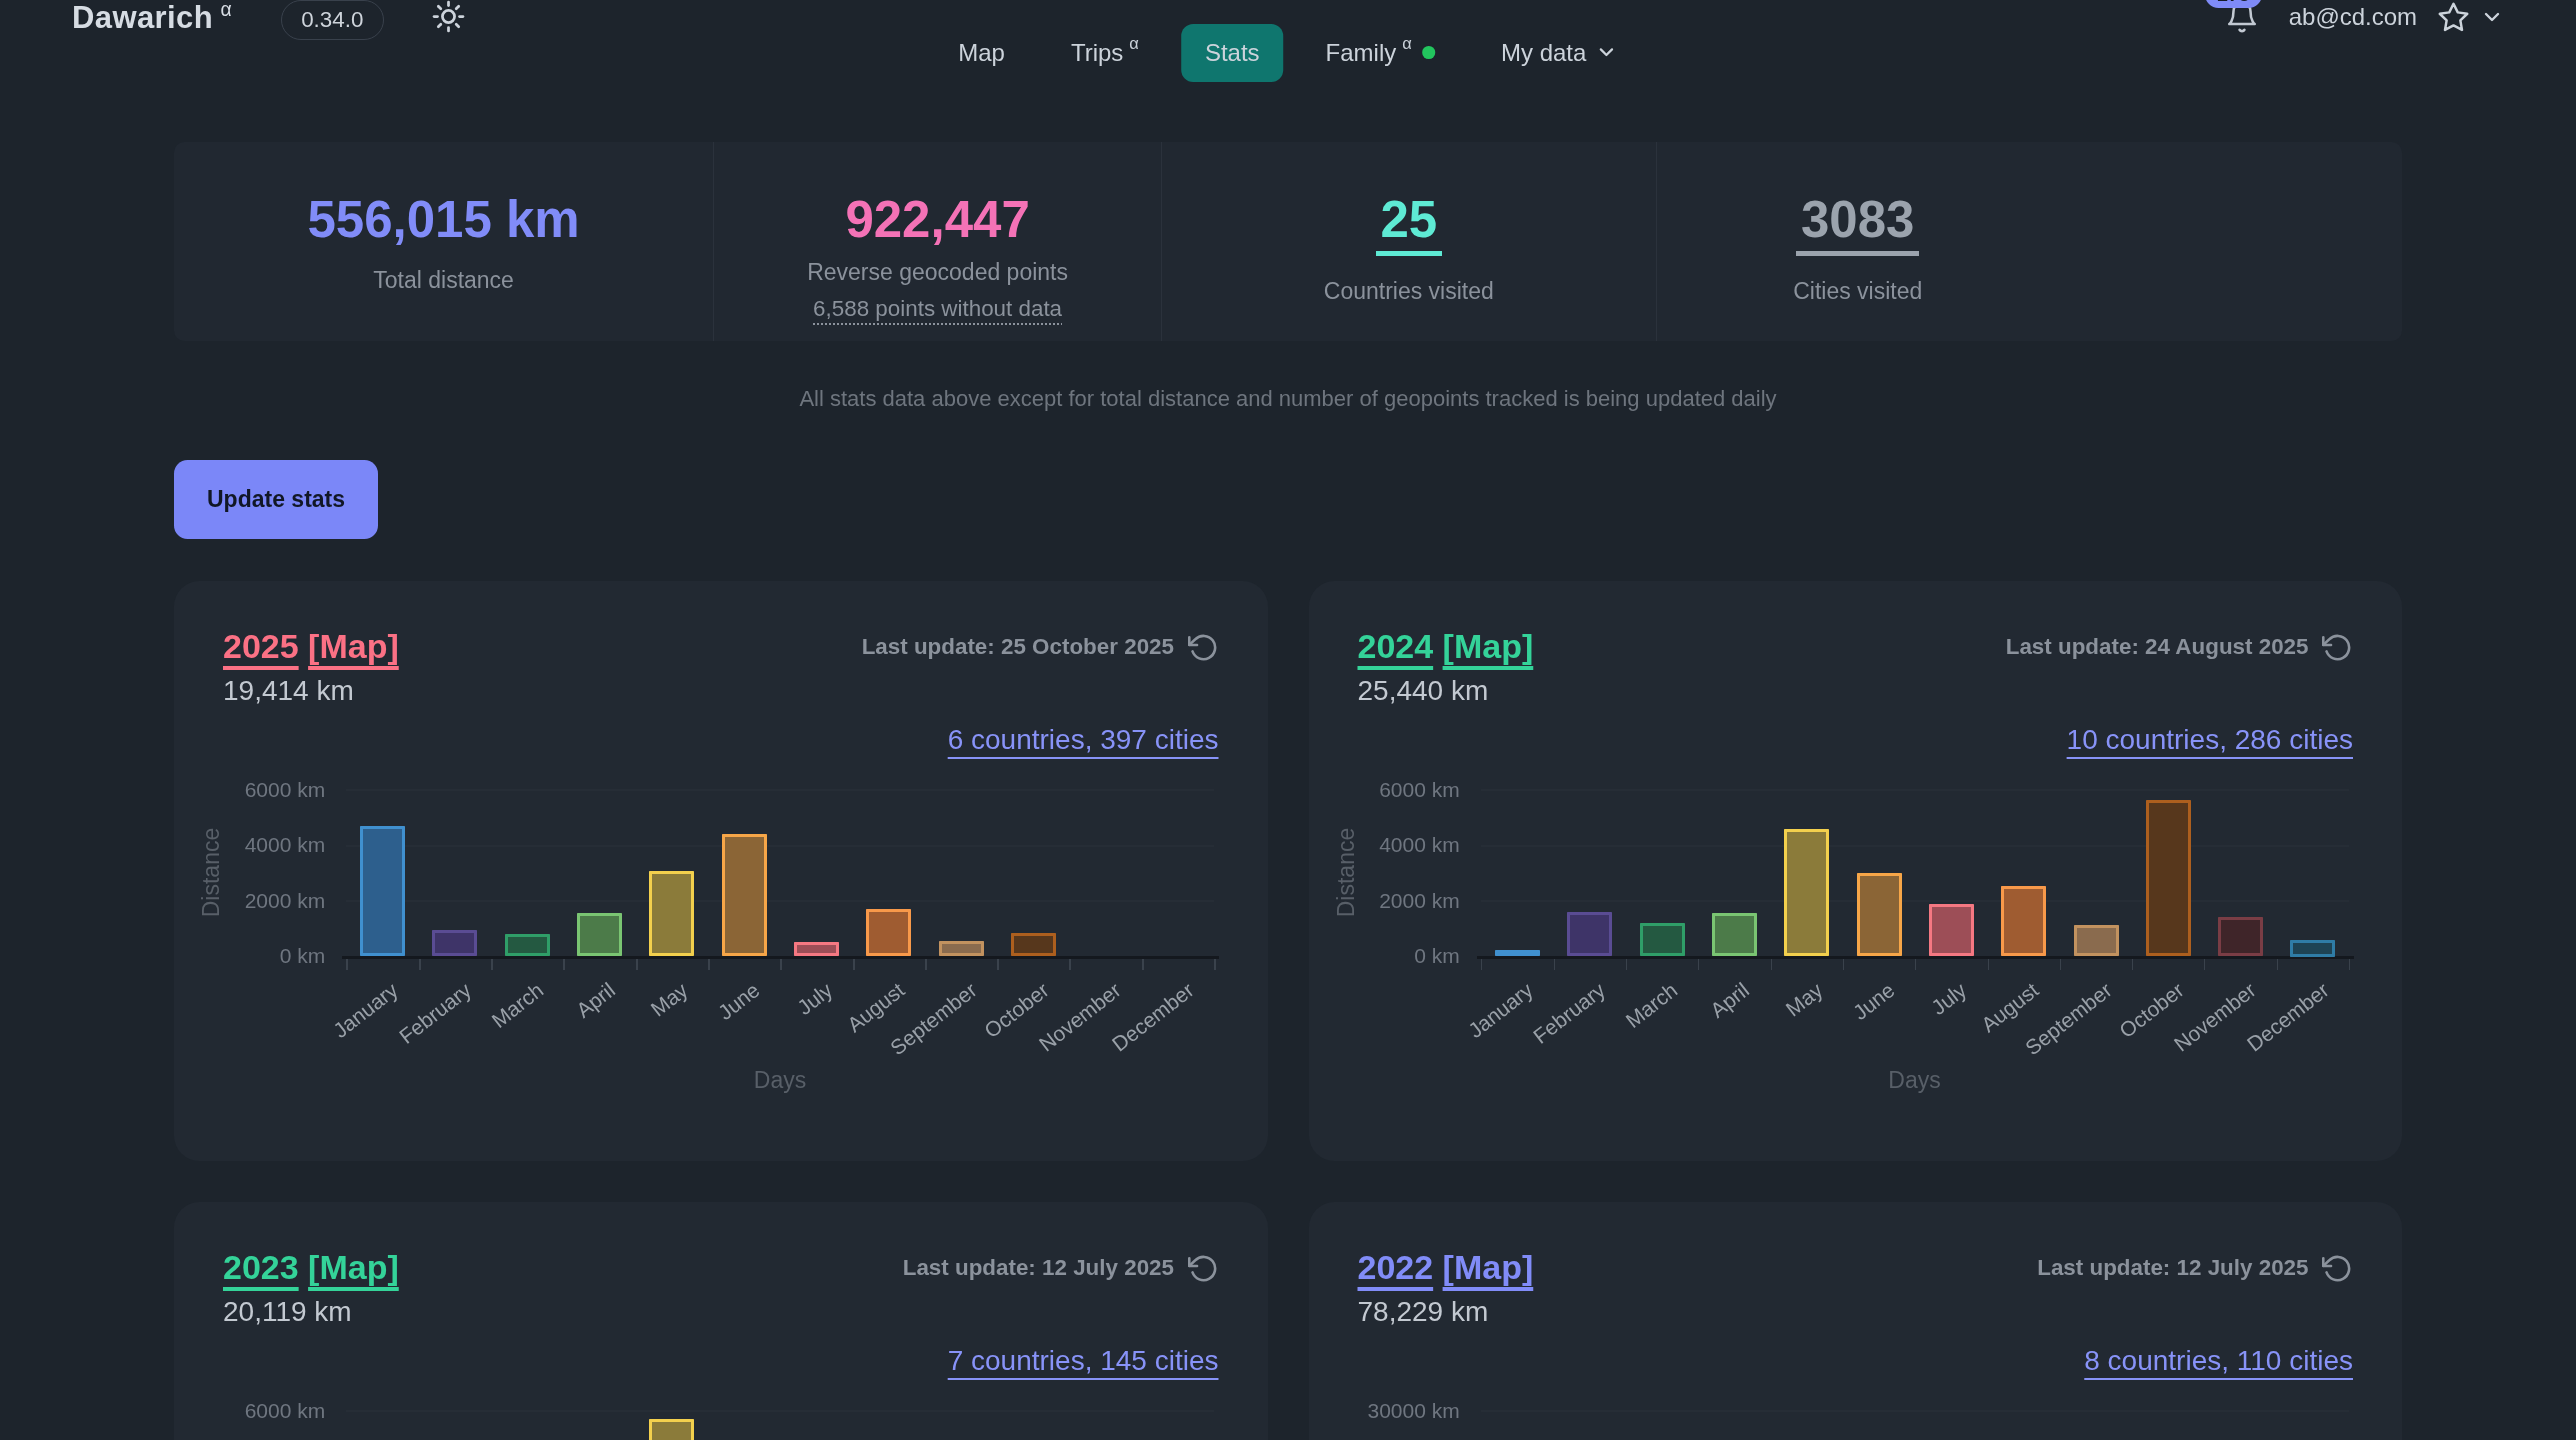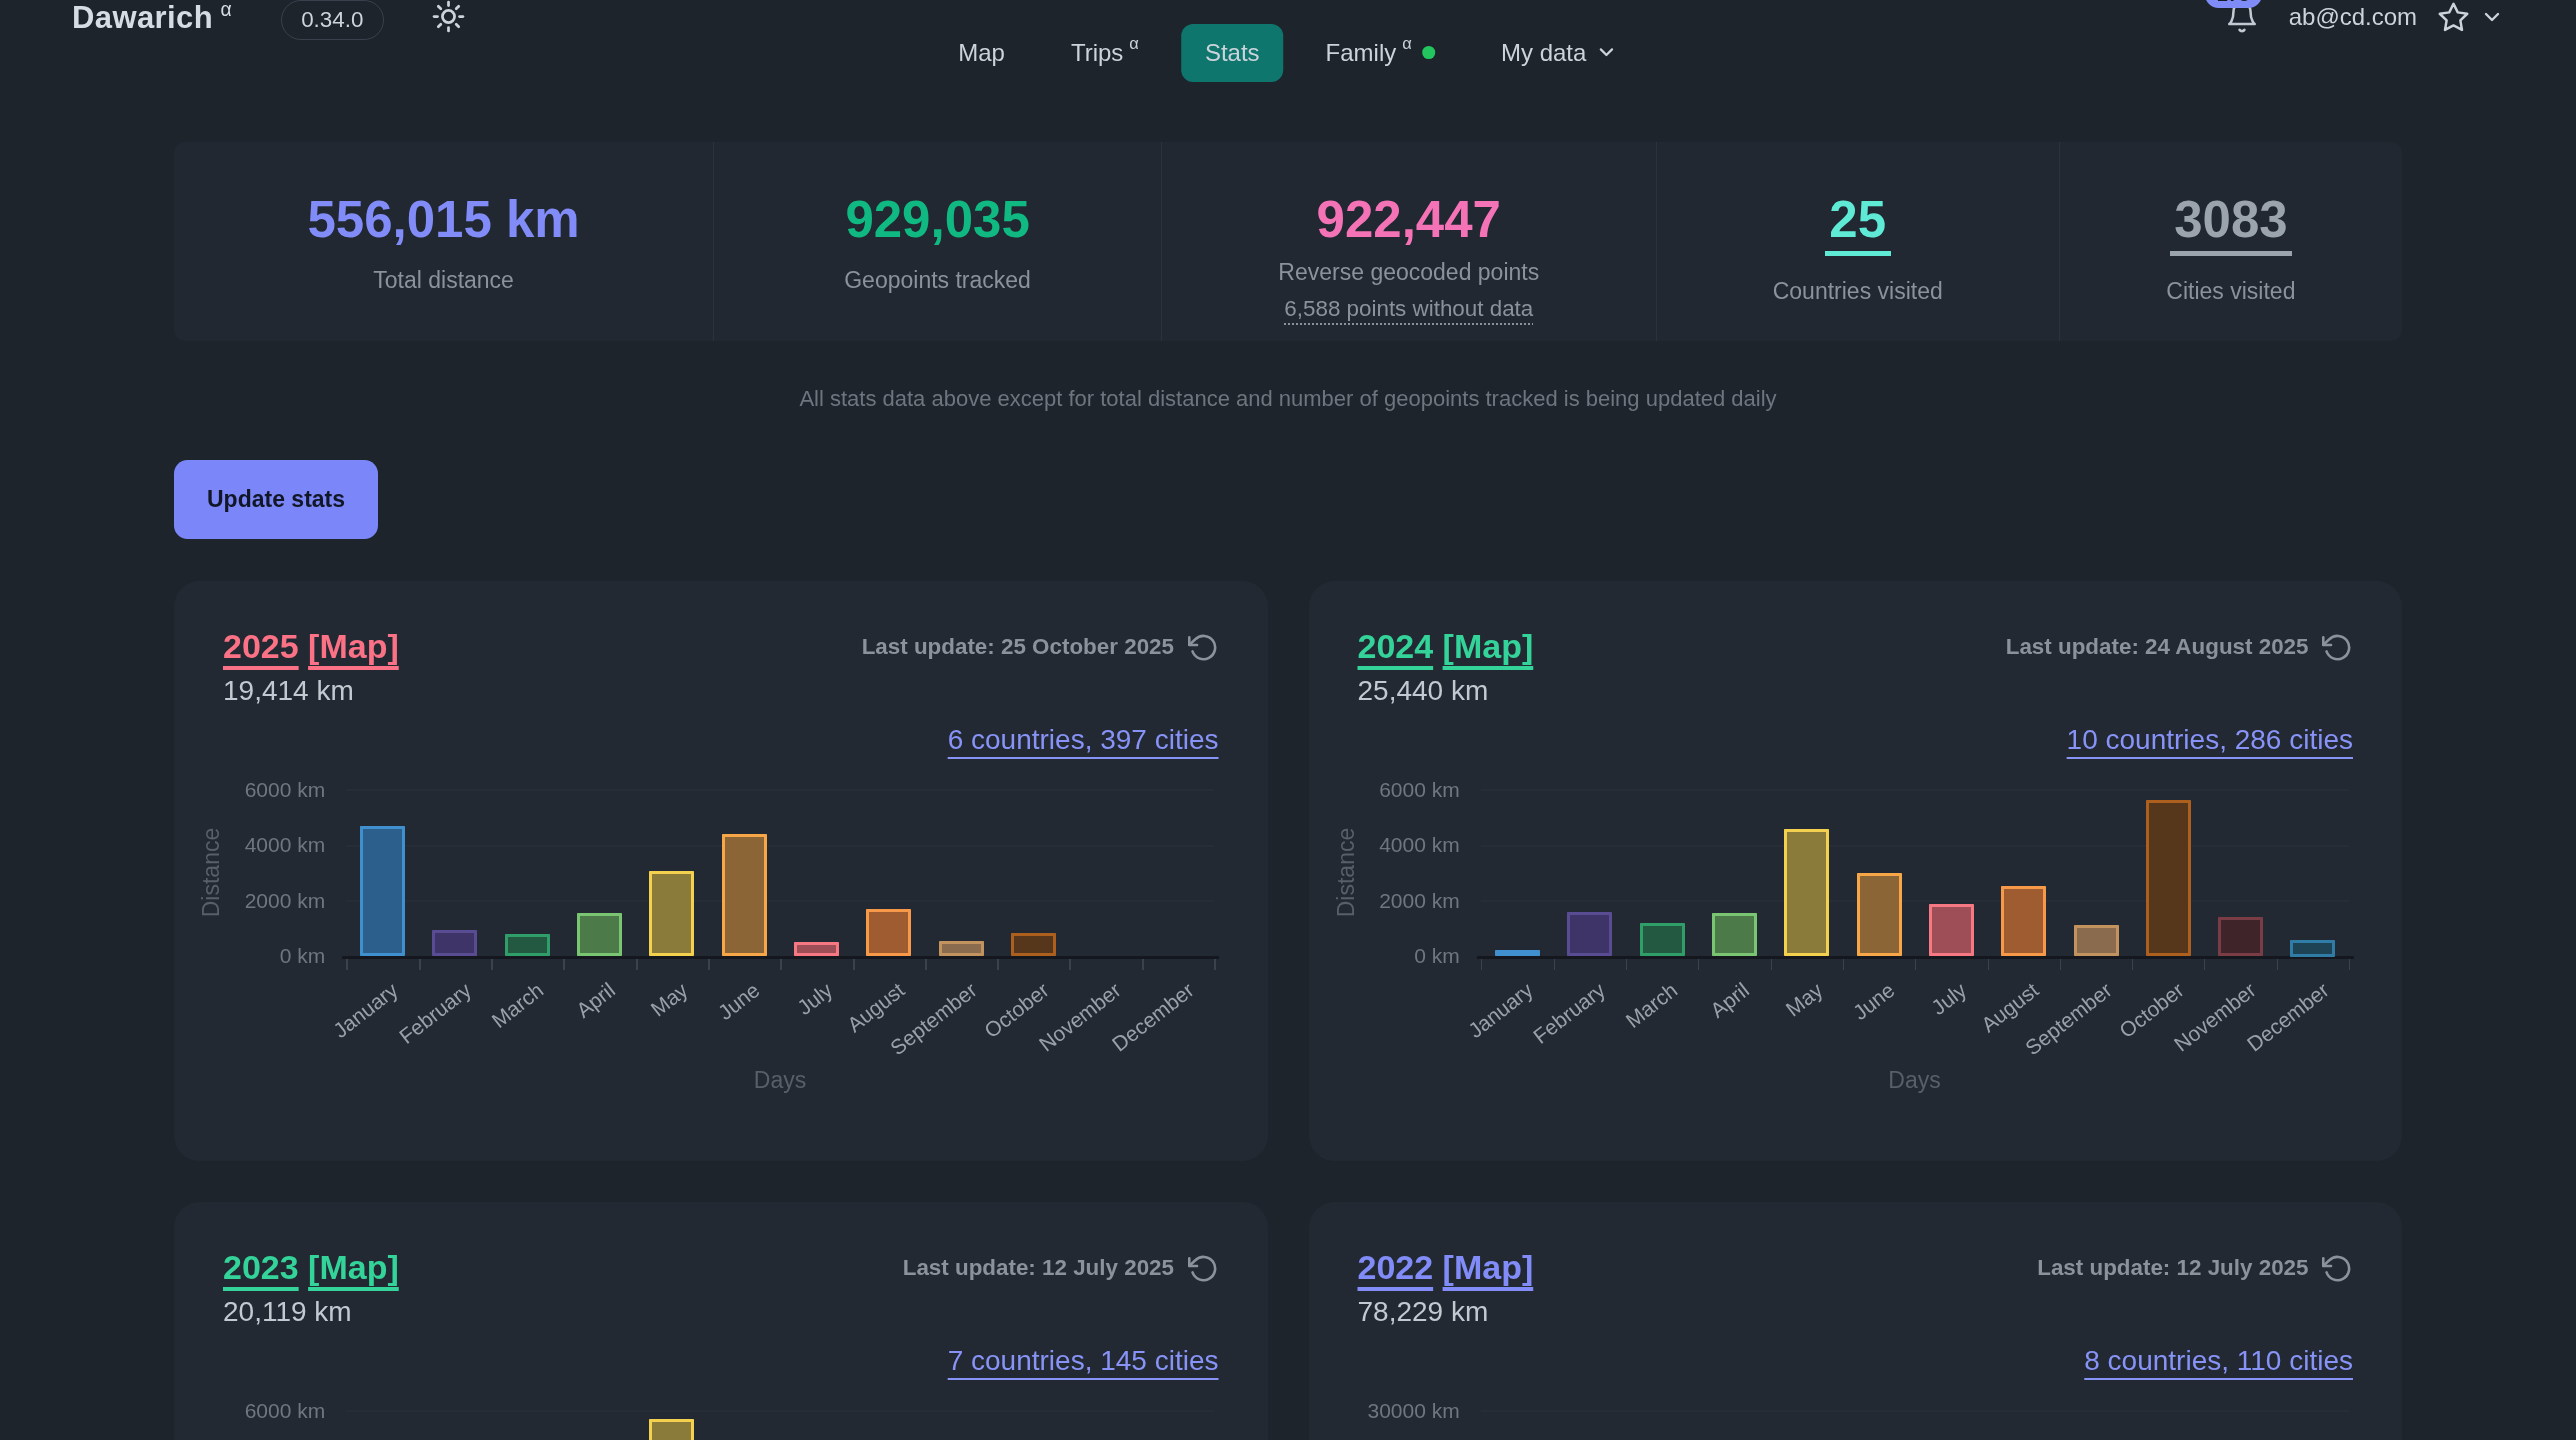--- a/index.html
+++ b/index.html
@@ -195,24 +195,20 @@
         <polyline points="6 9 12 15 18 9"></polyline>
       </svg>
     </span>
   </div>
 </header>
 
 <section class="stats-panel">
     <div class="stat-cell">
       <div><span class="stat-value" style="color:#818cf8">556,015 km</span></div>
       <div class="stat-label">Total distance</div>
-    </div>
-    <div class="stat-cell">
-      <div><span class="stat-value" style="color:#10b981">929,035</span></div>
-      <div class="stat-label">Geopoints tracked</div>
     </div>
     <div class="stat-cell has-sub"><div><span class="stat-value" style="color:#f472b6">922,447</span></div><div class="stat-label">Reverse geocoded points</div><span class="stat-sublink">6,588 points without data</span></div>
     <div class="stat-cell">
       <div><span class="stat-value underlined" style="color:#5eead4">25</span></div>
       <div class="stat-label">Countries visited</div>
     </div>
     <div class="stat-cell">
       <div><span class="stat-value underlined" style="color:#9ba3ad">3083</span></div>
       <div class="stat-label">Cities visited</div>
     </div>

